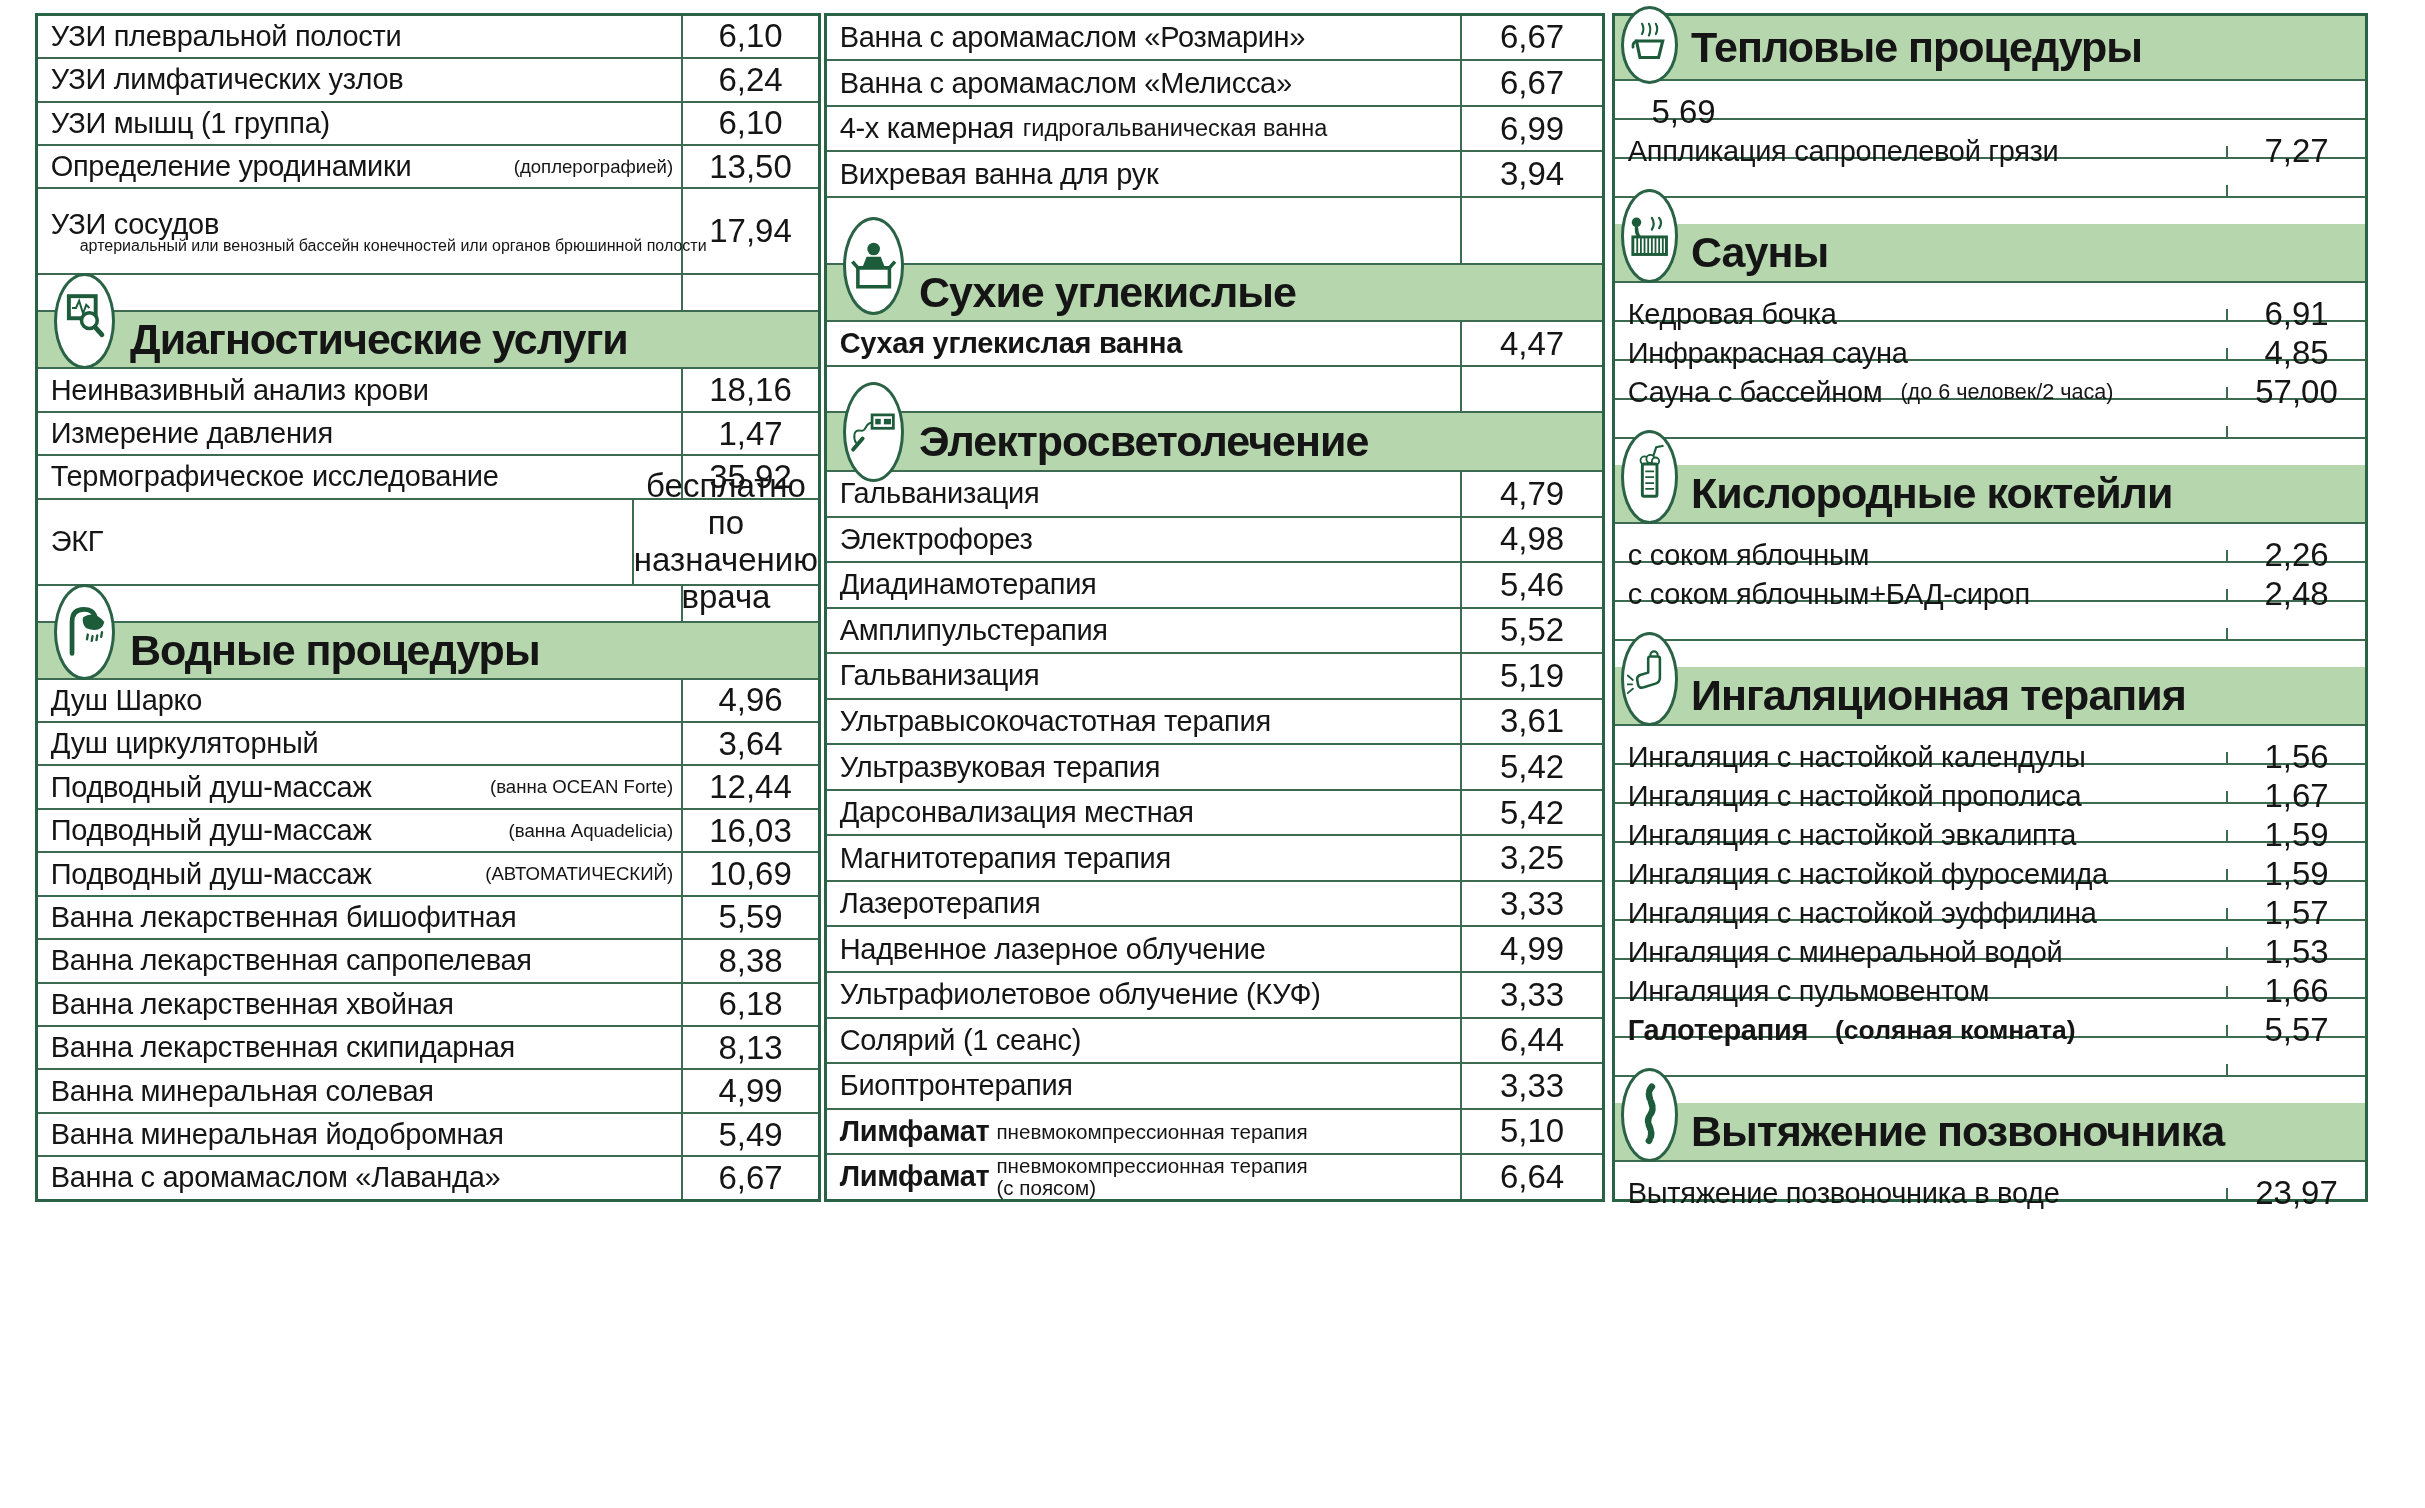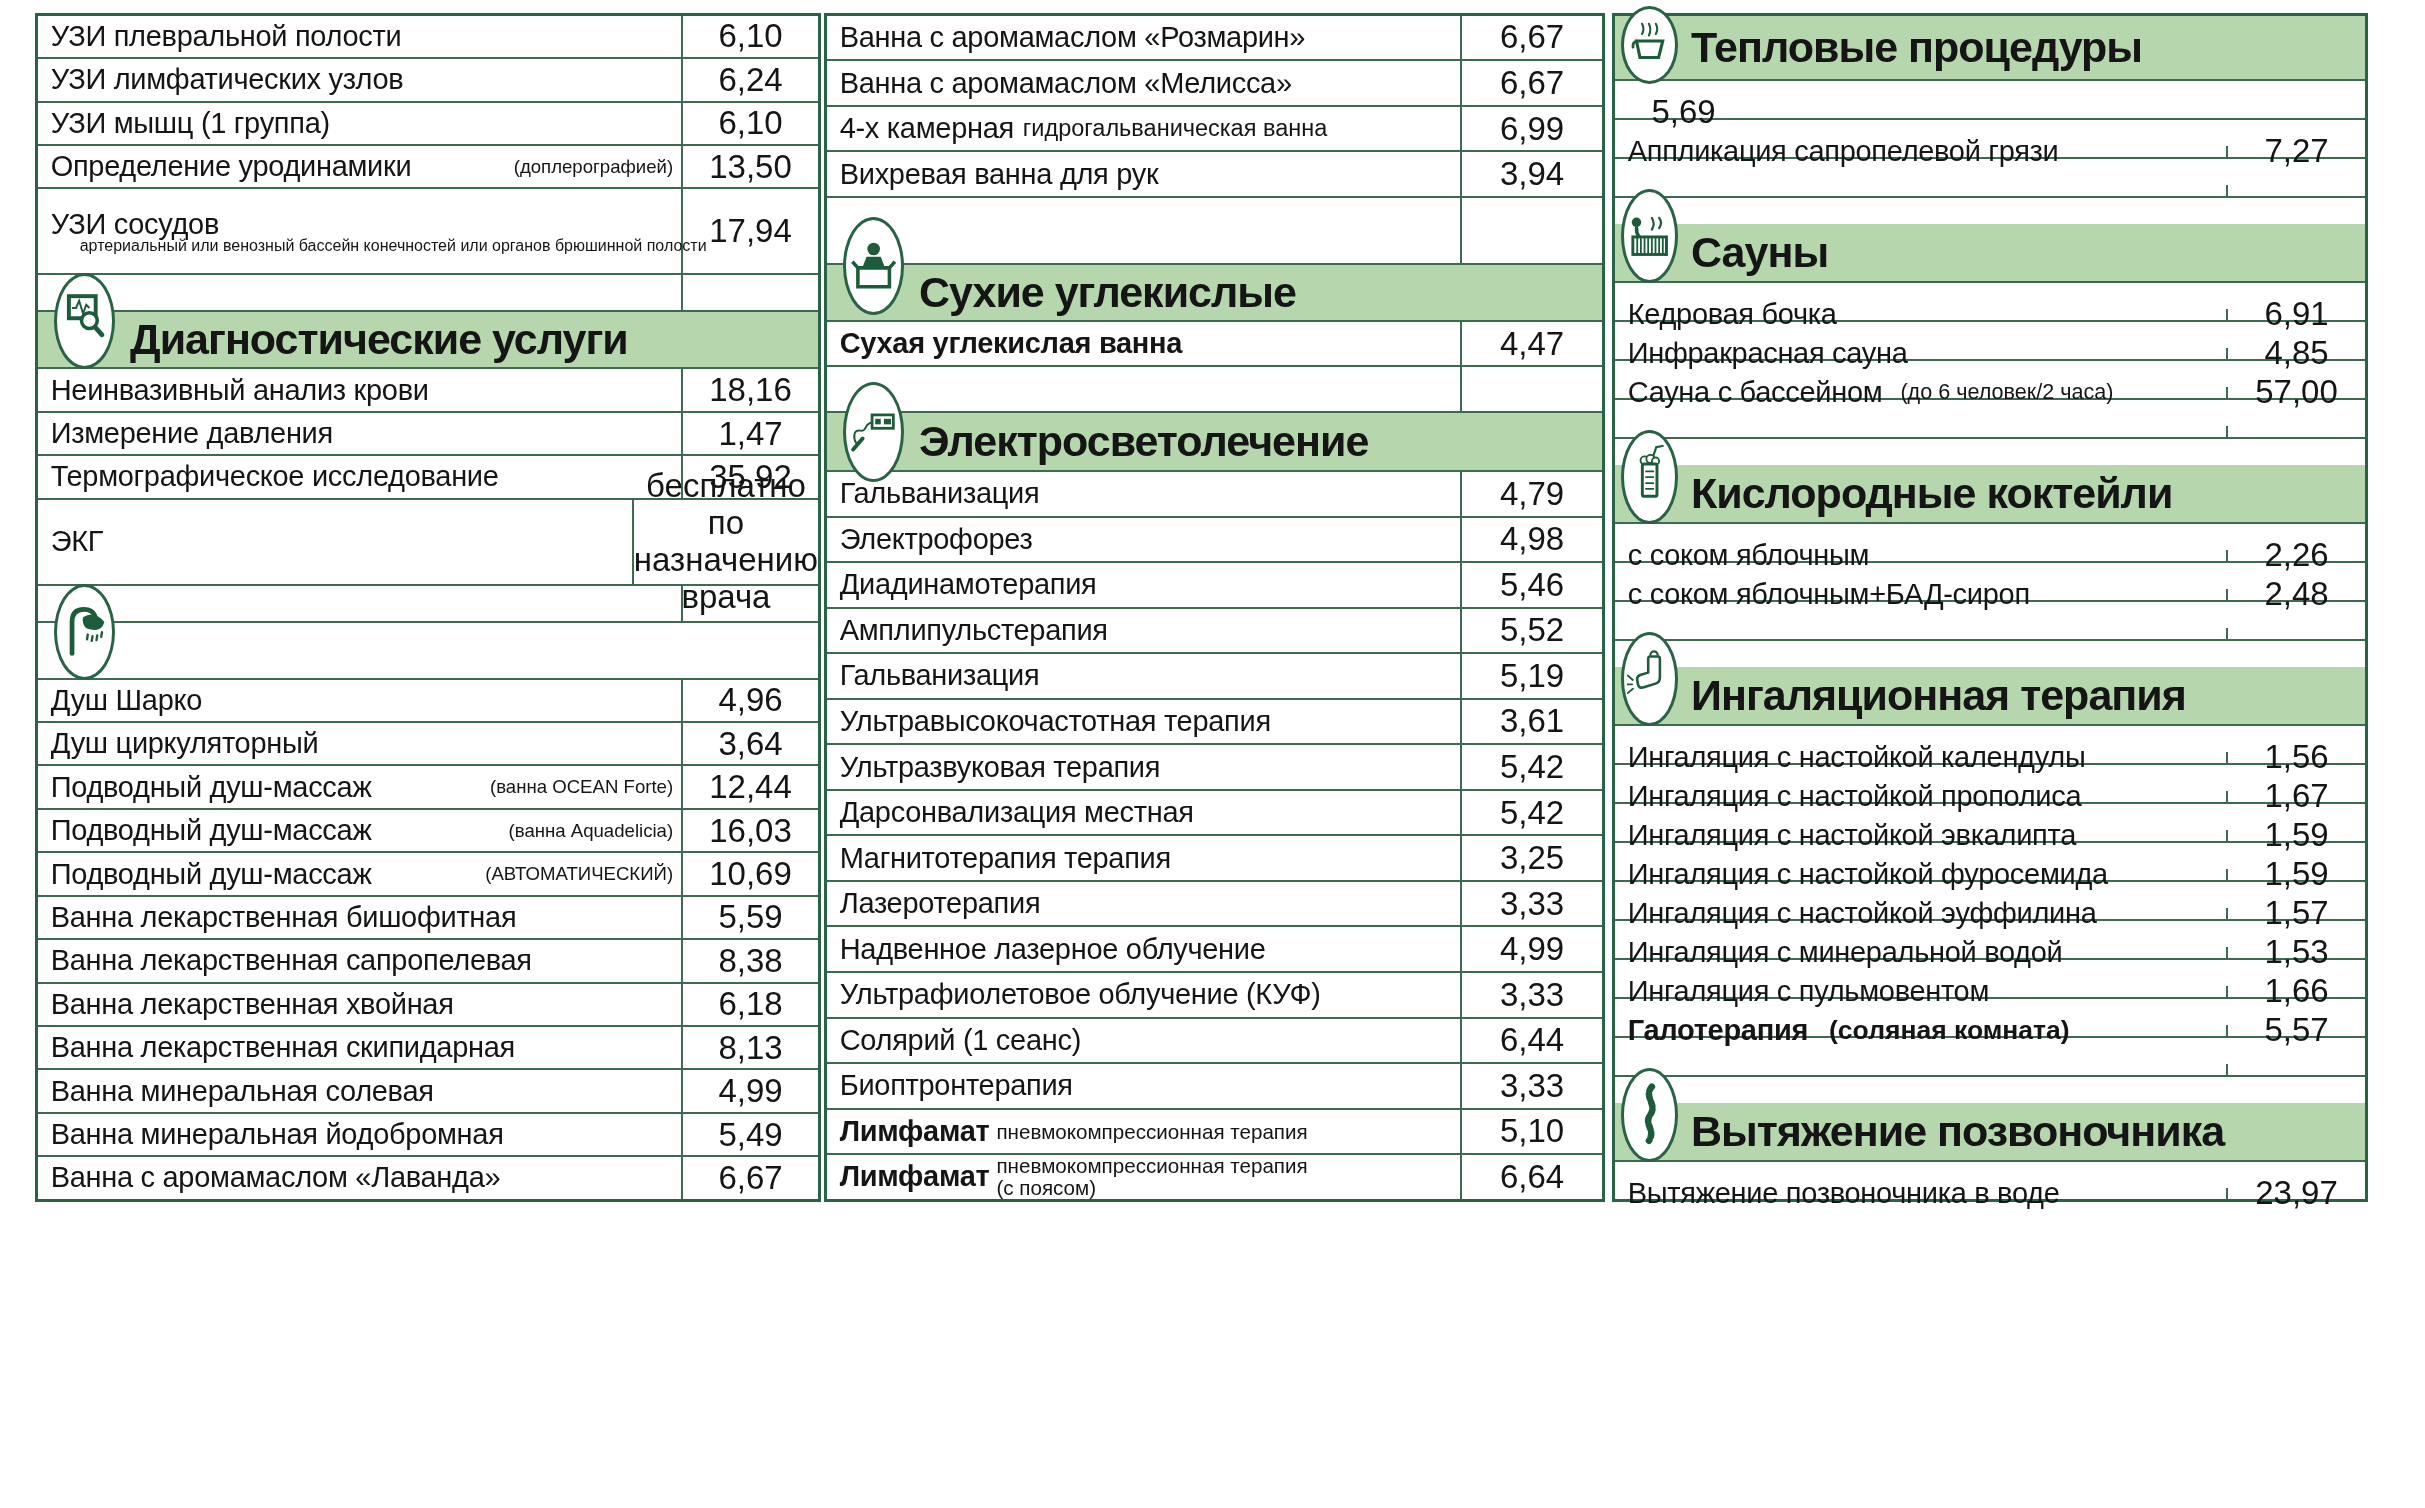--- a/index.html
+++ b/index.html
@@ -32,21 +32,21 @@
   .name.colstack{flex-direction:column;align-items:flex-start;justify-content:center;}
   .price{display:flex;align-items:center;justify-content:center;}
   #col0 .price{flex:0 0 135px;} #col1 .price{flex:0 0 140px;} #col2 .price{flex:0 0 137px;}
   .price > span{font-size:33px;}
 
   .main{font-size:29px;white-space:nowrap;letter-spacing:-0.3px;}
   .main.b{font-weight:700;}
   .small{font-size:18.6px;white-space:nowrap;}
   .small.right{margin-left:auto;padding-right:2px;}
   .small.inline{margin-left:18px;font-size:21.6px;}
-  .small.inline-bold{margin-left:21px;font-weight:700;font-size:26.5px;white-space:nowrap;}
+  .small.inline-bold{margin-left:27px;font-weight:700;font-size:26.5px;white-space:nowrap;}
   .small.stack{margin-left:7px;white-space:pre-line;font-size:20.6px;line-height:1.05;}
   .medium{font-size:23.5px;margin-left:8.8px;white-space:nowrap;}
   .sub{font-size:16px;margin-left:29px;margin-top:-3.9px;white-space:nowrap;}
   .note{font-size:17px;line-height:1.12;text-align:center;white-space:pre-line;}
 
   .hdr{position:relative;display:flex;flex-direction:column;
     border-bottom:2.5px solid var(--line-soft);z-index:2;flex:0 0 92px;}
   .hdr.bigwhite{flex:0 0 122px;}
   .hdr.bandonly{flex:0 0 57px;}
   .hdr.topband{flex:0 0 63px;}
@@ -169,20 +169,23 @@
         <span class="note">бесплатно
 по назначению
 врача</span>
       </div>
     </div>
     <div class="hdr std">
       <div class="white">
         <div class="wname"></div>
         <div class="wprice"></div>
       </div>
+      <div class="band">
+        <span class="band-label">Водные процедуры</span>
+      </div>
       <div class="icon-ellipse">
         <svg viewBox="0 0 60 96">
           <g fill="none" stroke="#1d5c3a" stroke-linecap="round">
             <path d="M14,76 V36 Q14,20 29,20 Q40,20 43,28" stroke-width="6"></path>
             <path d="M28,30 q14,-9 27,6 q-4,15 -23,8 q-6,-6 -4,-14 z" fill="#1d5c3a" stroke="none"></path>
             <g stroke-width="3">
               <line x1="34" y1="52" x2="33" y2="58"></line>
               <line x1="40" y1="54" x2="39" y2="60"></line>
               <line x1="46" y1="53" x2="45" y2="59"></line>
               <line x1="52" y1="49" x2="51" y2="55"></line>

